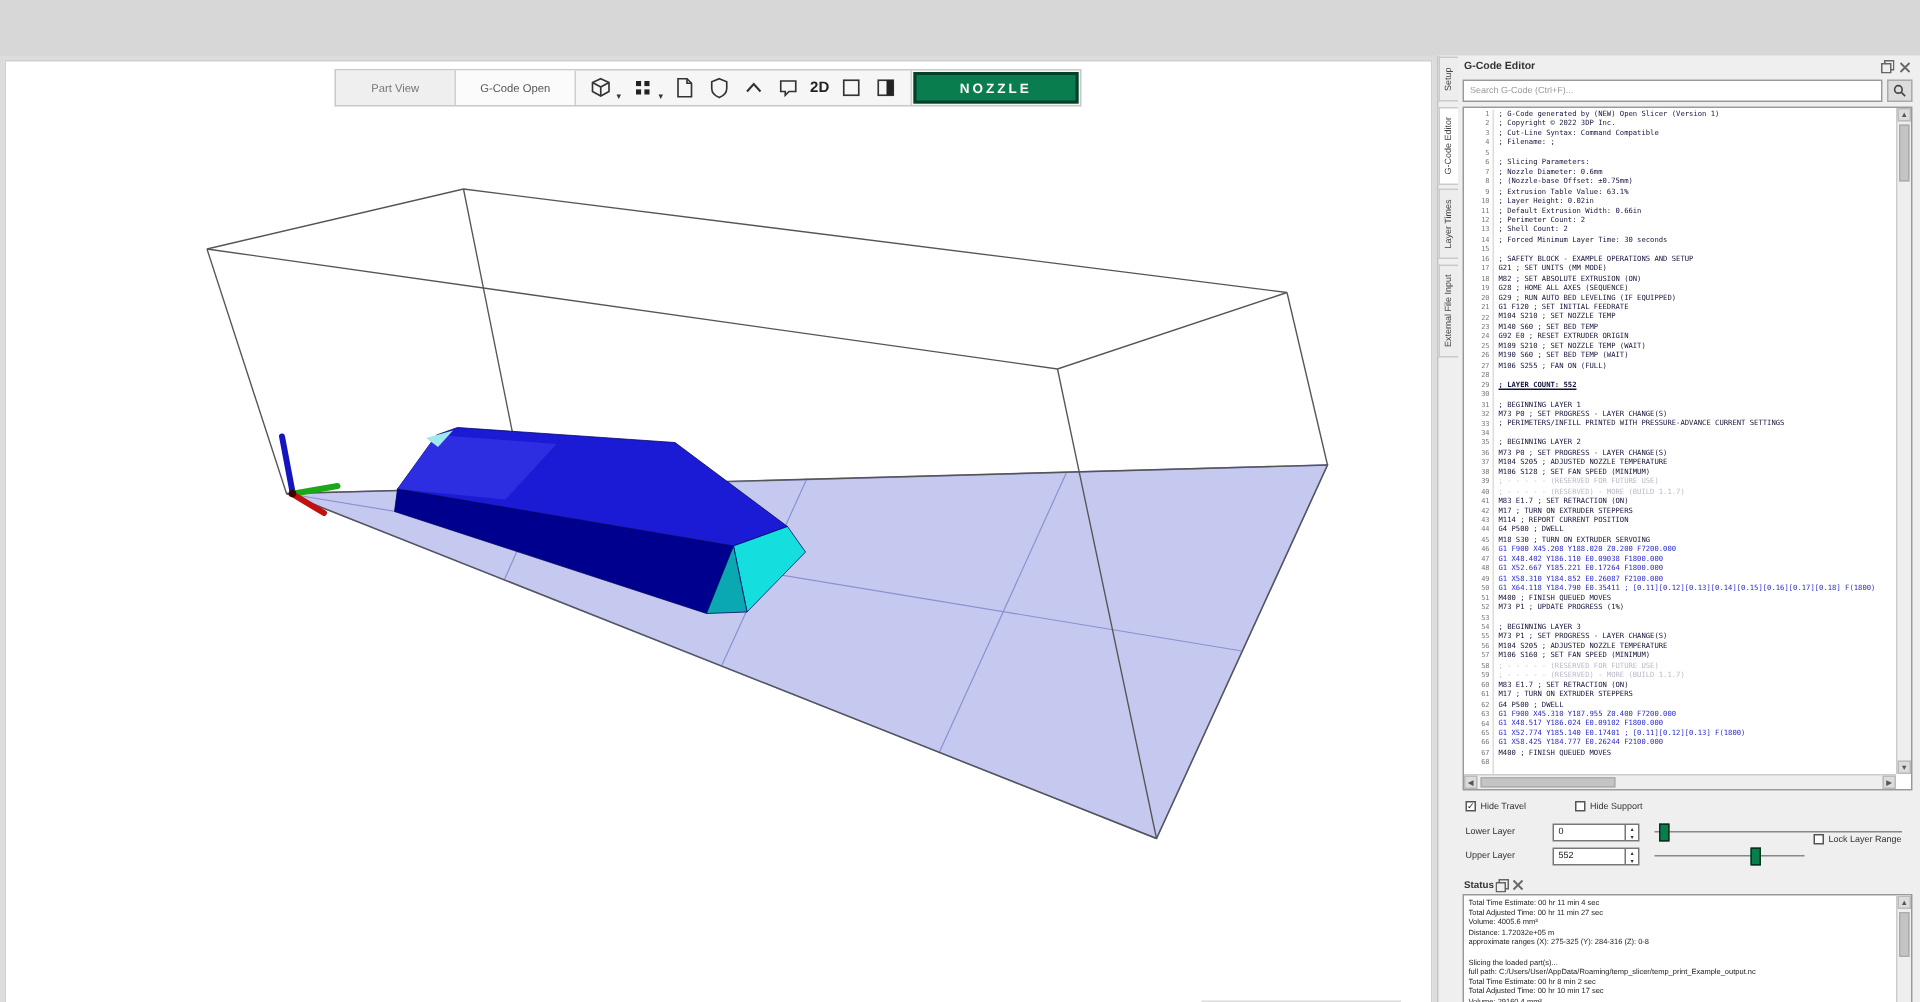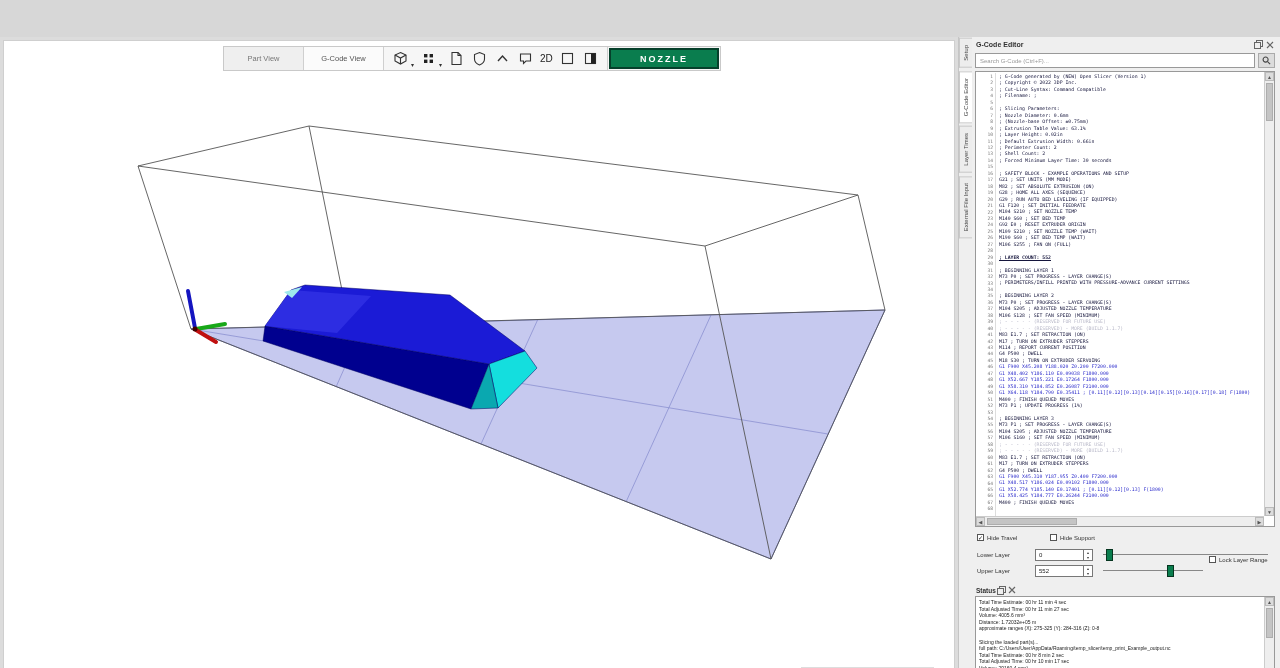--- a/index.html
+++ b/index.html
@@ -15,21 +15,21 @@
   
   .toolbar { position:absolute; left:219px; top:5px; height:25px; width:498px;
              background:#f6f6f6; border:1px solid #c9c9c9; display:flex; align-items:stretch; z-index:5; }
   .tb-tab { width:80px; display:flex; align-items:center; justify-content:center;
             font-size:7.5px; color:#777; background:#efefef; border-right:1px solid #cfcfcf; cursor:default; }
   .tb-tab.active { background:#fbfbfb; color:#555; }
   .tb-icons { display:flex; align-items:center; gap:6px; padding:0 8px; border-right:1px solid #cfcfcf; }
   .tb-ic { display:flex; align-items:center; justify-content:center; width:17px; height:17px; }
   .tb-ic svg { display:block; }
   .caret { font-size:6px; color:#333; margin-left:-4px; align-self:flex-end; padding-bottom:2px; }
-  .lbl-2d { font-weight:normal; font-size:10px; color:#222; }
+  .lbl-2d { font-weight:bold; font-size:10px; color:#222; }
   .slice-btn { flex:1; margin:1px; background:var(--accent-green); border:2px solid #06402b;
                color:#fff; font-weight:bold; font-size:9px; letter-spacing:2px;
                display:flex; align-items:center; justify-content:center; cursor:pointer; }
 
   
   .viewbtns { position:absolute; left:797px; top:626px; width:133px; height:28px;
               background:#f3f3f3; border:1px solid #ddd; display:flex; align-items:center;
               justify-content:space-between; padding:0 5px; }
   .vb { width:26px; height:24px; display:flex; align-items:center; justify-content:center; background:transparent; border:none; cursor:pointer; }
 
@@ -144,21 +144,21 @@
       <g stroke-linecap="round">
         <line x1="187" y1="253" x2="194" y2="290" stroke="#1515c0" stroke-width="4"></line>
         <line x1="195" y1="291" x2="224" y2="286" stroke="#18a818" stroke-width="4"></line>
         <line x1="195" y1="292" x2="215" y2="304" stroke="#c01010" stroke-width="4"></line>
         <circle cx="194" cy="291" r="2.5" fill="#400000"></circle>
       </g>
     </svg>
 
     <div class="toolbar">
       <div class="tb-tab">Part View</div>
-      <div class="tb-tab active">G-Code View</div>
+      <div class="tb-tab active">G-Code Open</div>
       <div class="tb-icons">
         <div class="tb-ic">
           <svg width="15" height="15" viewBox="0 0 15 15" fill="none" stroke="#333" stroke-width="1.1">
             <path d="M7.5 1.5 L13 4 L13 10 L7.5 13 L2 10 L2 4 Z"></path>
               <path d="M2 4 L7.5 7 L13 4 M7.5 7 L7.5 13"></path>
           </svg>
         </div>
           <span class="caret">▾</span>
         <div class="tb-ic">
           <svg width="15" height="15" viewBox="0 0 15 15" fill="#222">

